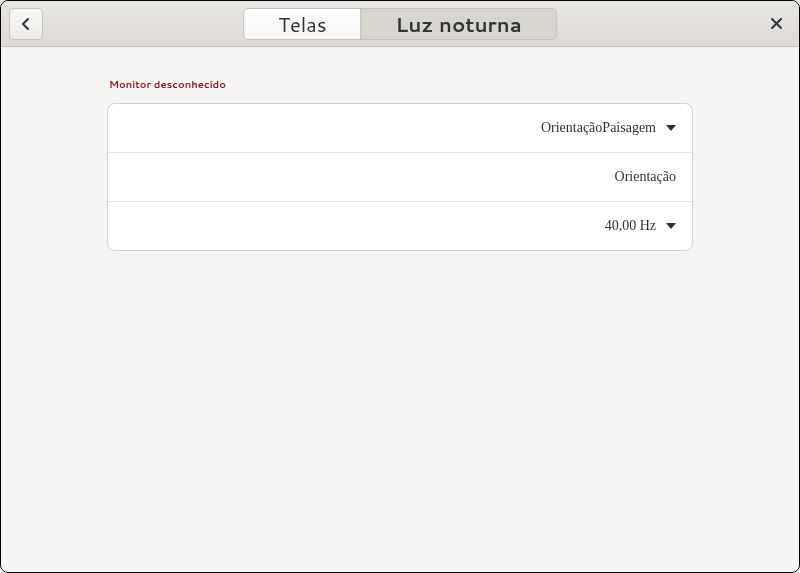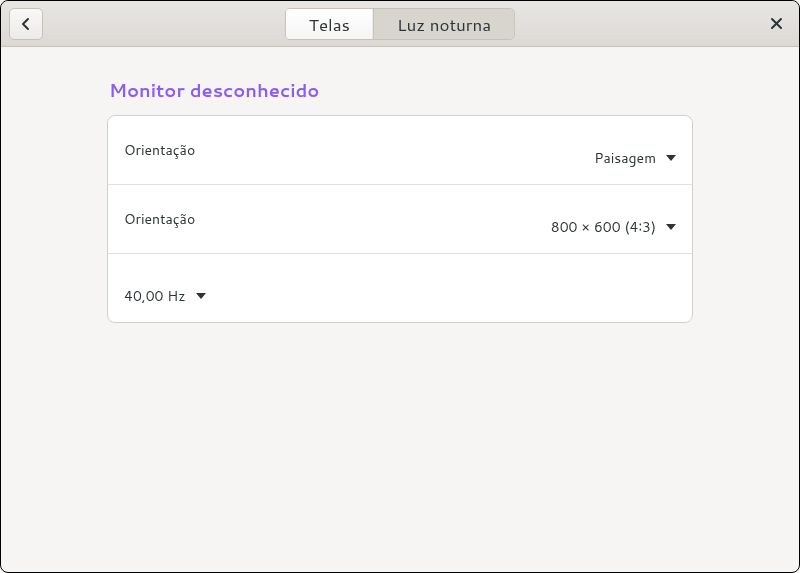--- a/index.html
+++ b/index.html
@@ -41,77 +41,77 @@
       position: absolute;
       left: 50%;
       transform: translateX(-50%);
       display: flex;
       border: 1px solid #c6c1bb;
       border-radius: 5px;
       overflow: hidden;
       height: 32px;
     }
     .tab {
-      padding: 0 23px;
+      padding: 0 34px;
       display: flex;
       align-items: center;
-      font-size: 17px;
+      font-size: 20px;
       color: #2e3436;
       cursor: pointer;
       background: #d8d4ce;
       justify-content: flex-end;
     }
-    .tab + .tab { border-left: 1px solid #c6c1bb; }
+    .tab + .tab { border-left: 1px solid #c6c1bb; font-weight: bold; }
     .tab.active {
       background: linear-gradient(to bottom, #ffffff, #f6f5f4);
     }
     .close-btn {
       margin-left: auto;
       width: 30px;
       height: 30px;
       display: flex;
       align-items: center;
       justify-content: center;
       cursor: pointer;
       color: #2e3436;
       font-size: 16px;
     }
     .content {
       padding: 30px 106px;
     }
     .section-title {
       font-weight: 700;
-      font-size: 18px;
-      color: #8b5cf6;
+      font-size: 10px;
+      color: #7f1d1d;
       margin-bottom: 12px;
       padding-left: 2px;
     }
     .list-box {
       background: #ffffff;
       border: 1px solid #d3cfc9;
       border-radius: 8px;
       overflow: hidden;
     }
     .row {
       display: flex;
       align-items: center;
-      justify-content: space-between;
+      justify-content: flex-end;
       padding: 16px 16px;
       cursor: pointer;
+      font-family: Liberation Serif, serif;
     }
     .row + .row { border-top: 1px solid #e4e1dd; }
     .row-label {
       font-size: 14px;
       color: #2e3436;
     }
     .row-value-wrap {
       display: flex;
       align-items: center;
       gap: 10px;
-      margin-top: 16px;
     }
     .row-value {
       font-size: 14px;
       color: #2e3436;
     }
     .chevron-down {
       display: flex;
       align-items: center;
     }
   </style>
@@ -153,28 +153,20 @@
         <span class="chevron-down">
           <svg width="10" height="6" viewBox="0 0 10 6">
               <path d="M0 0 L5 6 L10 0 Z" fill="#2e3436"></path>
             </svg>
         </span>
       </div>
     </div>
 
     <div class="row">
       <span class="row-label">Orientação</span>
-      <div class="row-value-wrap">
-        <span class="row-value">800 × 600 (4∶3)</span>
-        <span class="chevron-down">
-          <svg width="10" height="6" viewBox="0 0 10 6">
-              <path d="M0 0 L5 6 L10 0 Z" fill="#2e3436"></path>
-            </svg>
-        </span>
-      </div>
     </div>
 
     <div class="row">
       <div class="row-value-wrap">
         <span class="row-value">40,00 Hz</span>
         <span class="chevron-down">
           <svg width="10" height="6" viewBox="0 0 10 6">
               <path d="M0 0 L5 6 L10 0 Z" fill="#2e3436"></path>
             </svg>
         </span>

